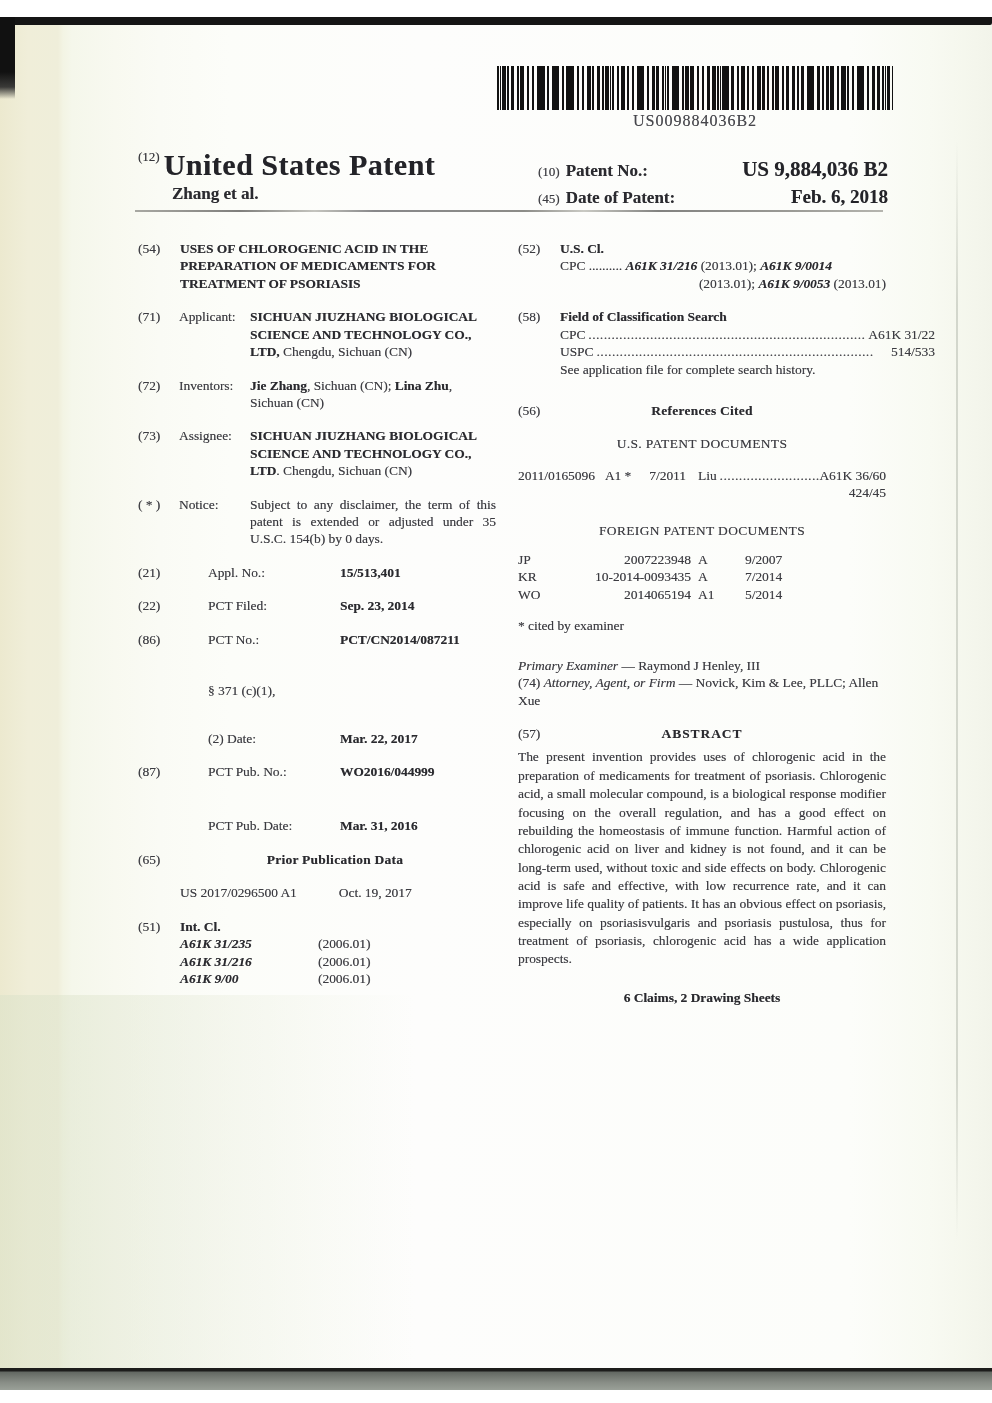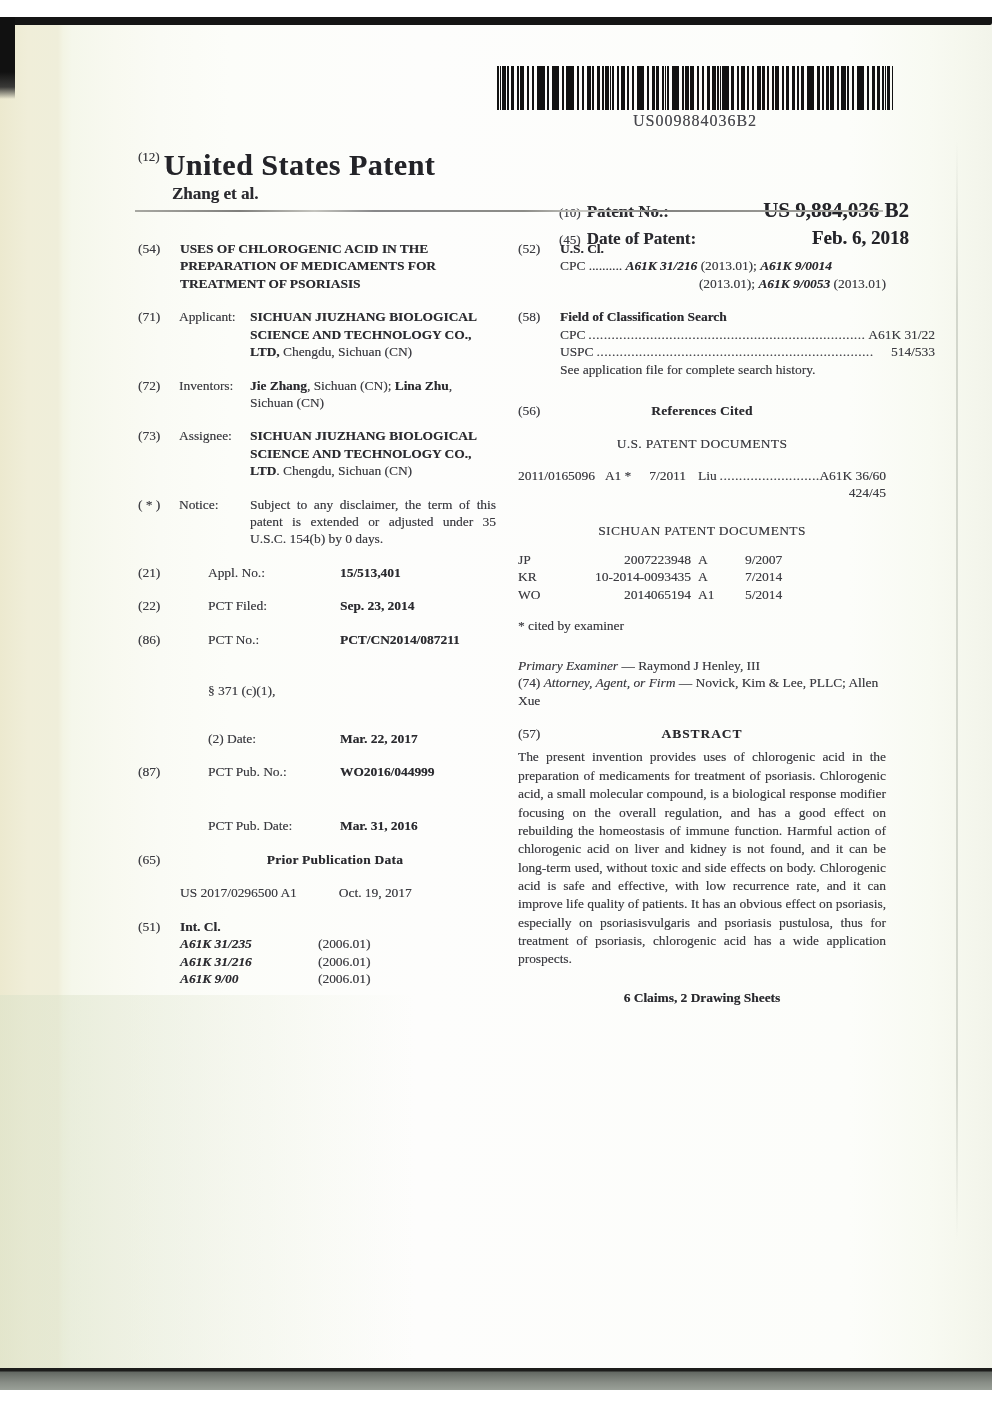--- a/index.html
+++ b/index.html
@@ -39,21 +39,21 @@
       repeating-linear-gradient(90deg,rgba(0,0,0,0) 0 6px,#121212 6px 9px,rgba(0,0,0,0) 9px 17px),
       repeating-linear-gradient(90deg,rgba(0,0,0,0) 0 14px,#121212 14px 16px,rgba(0,0,0,0) 16px 29px);
   }
   .barcode-label{position:absolute;left:497px;top:112px;width:396px;text-align:center;
     font-size:16px;letter-spacing:1px;color:#46464c;}
   
   .hdr-left{position:absolute;left:138px;top:148px;width:360px;}
   .hdr-kind{font-size:13px;vertical-align:14px;color:#35353a;}
   .hdr-title{font-size:30px;font-weight:bold;color:#232328;letter-spacing:0.5px;}
   .hdr-inventors{margin:2px 0 0 34px;font-size:17px;font-weight:bold;color:#2b2b30;}
-  .hdr-right{position:absolute;left:559px;top:157px;width:350px;margin-top:41px;}
+  .hdr-right{position:absolute;left:538px;top:157px;width:350px;}
   .hdr-row{display:flex;align-items:baseline;margin-bottom:4px;}
   .hdr-row .n{font-size:13px;margin-right:6px;}
   .hdr-row .lab{font-size:17px;font-weight:bold;color:#2a2a2f;}
   .hdr-row .val{margin-left:auto;font-weight:bold;color:#232328;}
   .val-patno{font-size:21px;}
   .val-date{font-size:19px;}
   .hdr-rule{position:absolute;left:135px;top:210px;width:748px;height:2px;
     background:linear-gradient(90deg,#a8a8a2 0,#7f7f7c 14%,#c4c4be 24%,#88888a 32%,#8c8c88 52%,#c9c9c3 60%,#828280 70%,#9b9b96 88%,#b5b5af 100%);}
   
   .cols{position:absolute;left:138px;top:240px;width:748px;display:flex;gap:28px;font-size:13.4px;line-height:1.3;}
@@ -245,21 +245,21 @@
         <div class="center" style="margin-top:16px;letter-spacing:0.4px;">U.S. PATENT DOCUMENTS</div>
         <div class="usrow" style="margin-top:14px;">
           <span>2011/0165096</span>
           <span style="margin-left:10px;">A1 *</span>
           <span style="margin-left:18px;">7/2011</span>
           <span style="margin-left:12px;">Liu</span>
           <span class="dots">................................</span>
           <span>A61K 36/60</span>
         </div>
         <div style="text-align:right;">424/45</div>
-        <div class="center" style="margin-top:20px;letter-spacing:0.4px;">SICHUAN PATENT DOCUMENTS</div>
+        <div class="center" style="margin-top:20px;letter-spacing:0.4px;">FOREIGN PATENT DOCUMENTS</div>
         <div style="margin-top:12px;">
           <div class="frow">
             <span>JP</span>
             <span class="no">2007223948</span>
             <span class="kd">A</span>
             <span class="dt">9/2007</span>
           </div>
           <div class="frow">
             <span>KR</span>
             <span class="no">10-2014-0093435</span>

